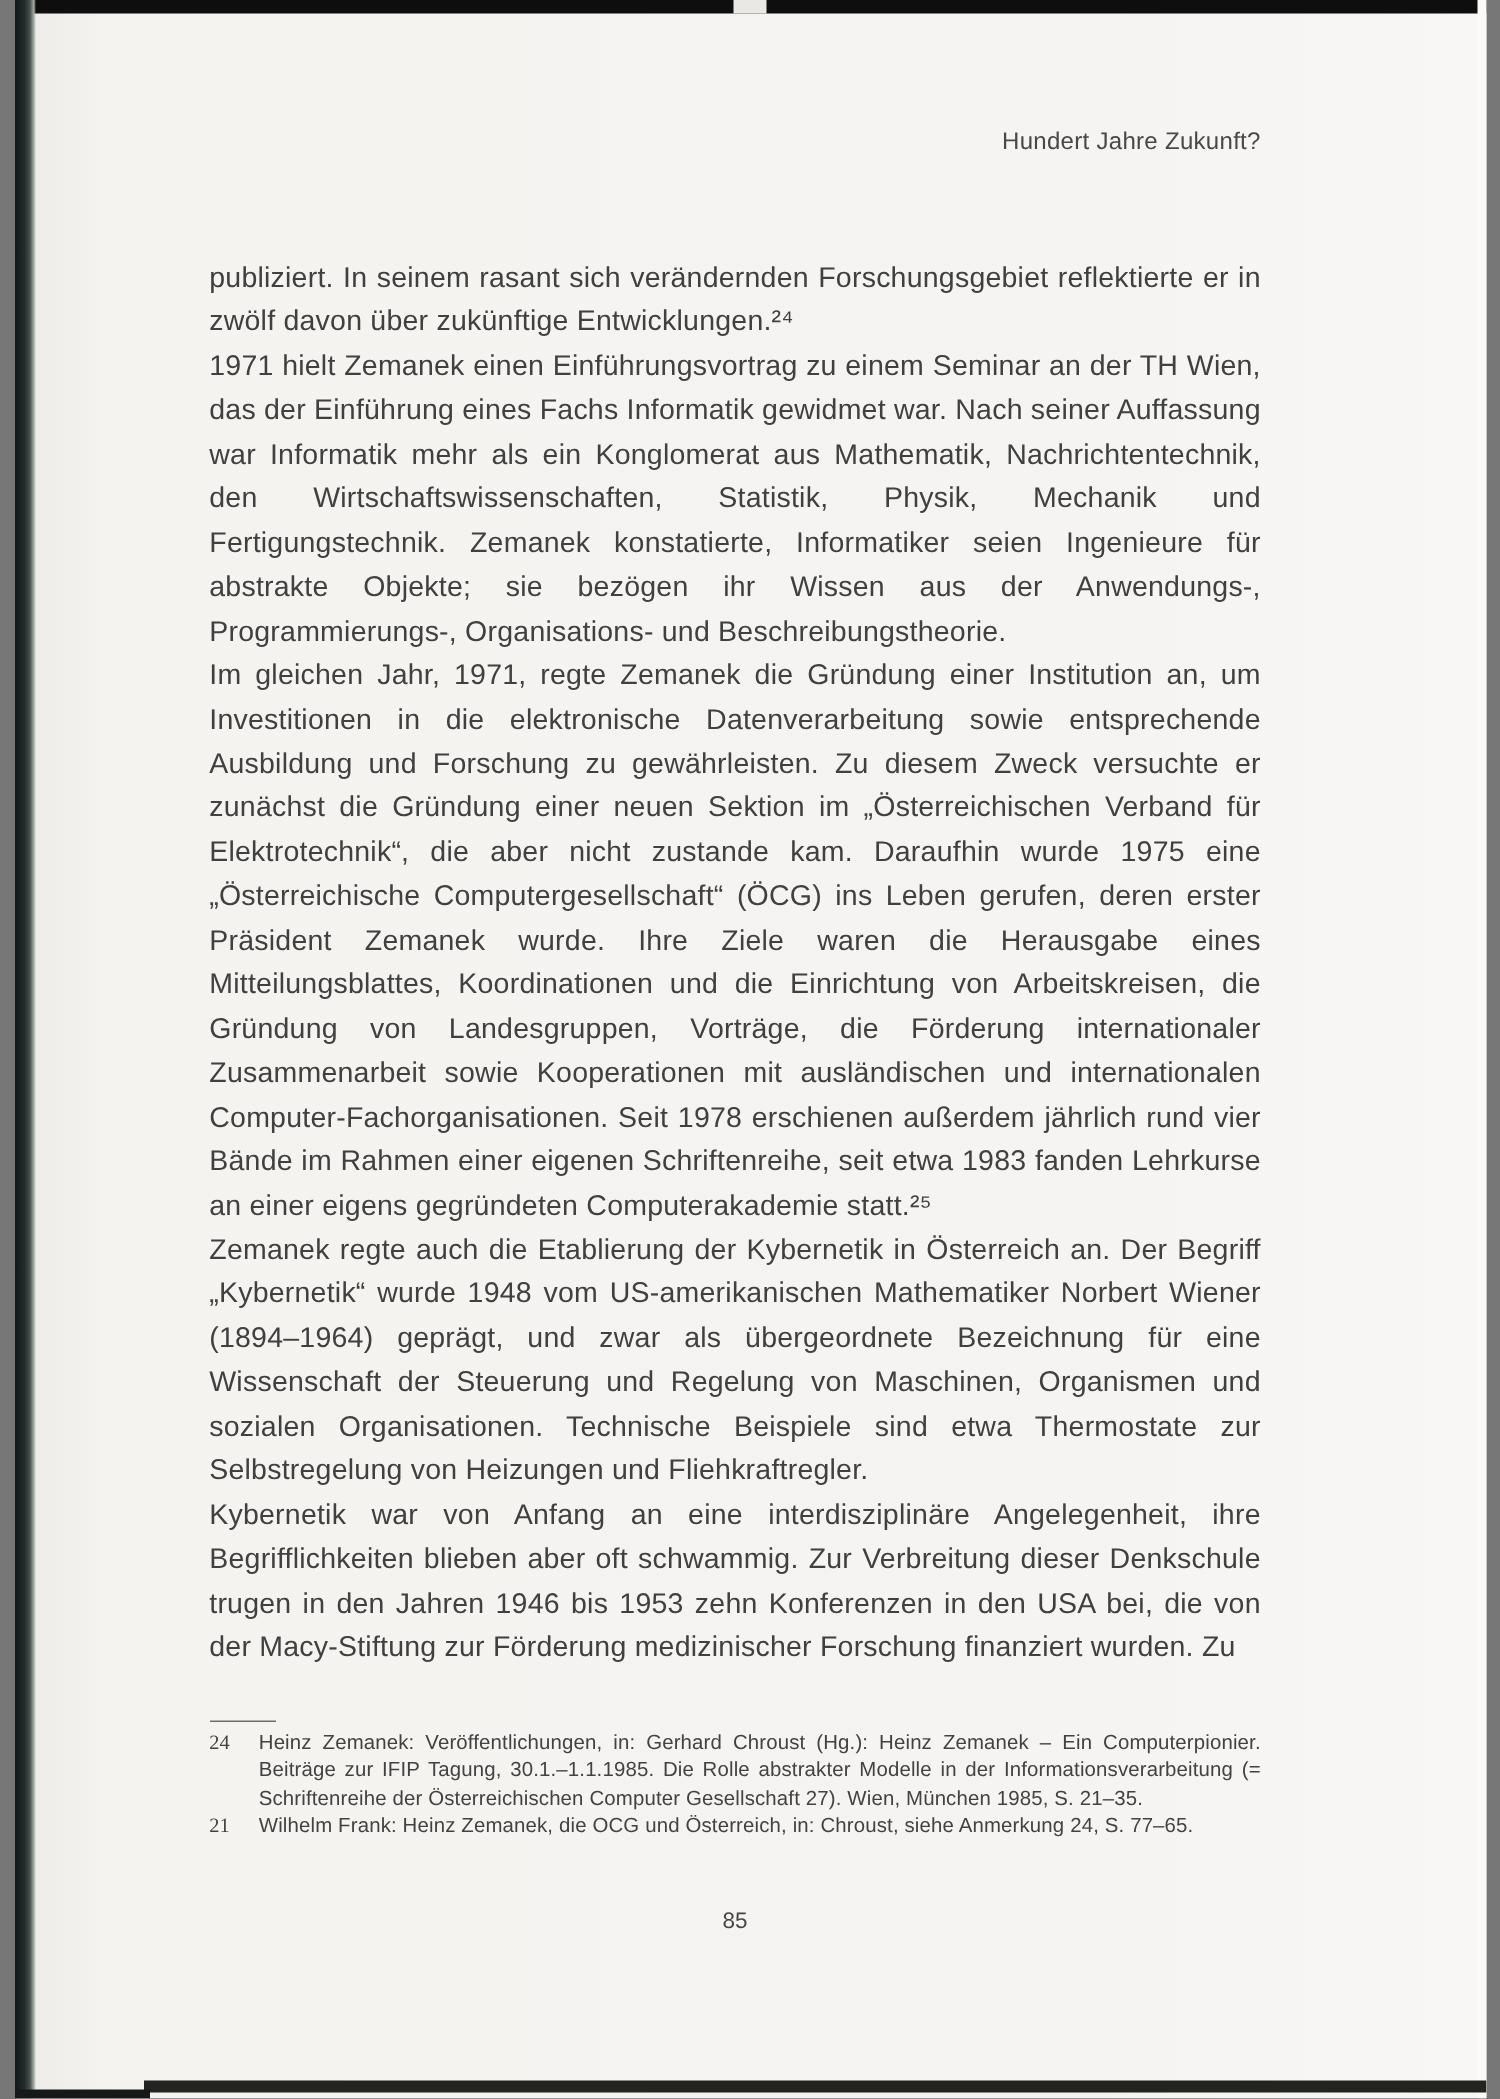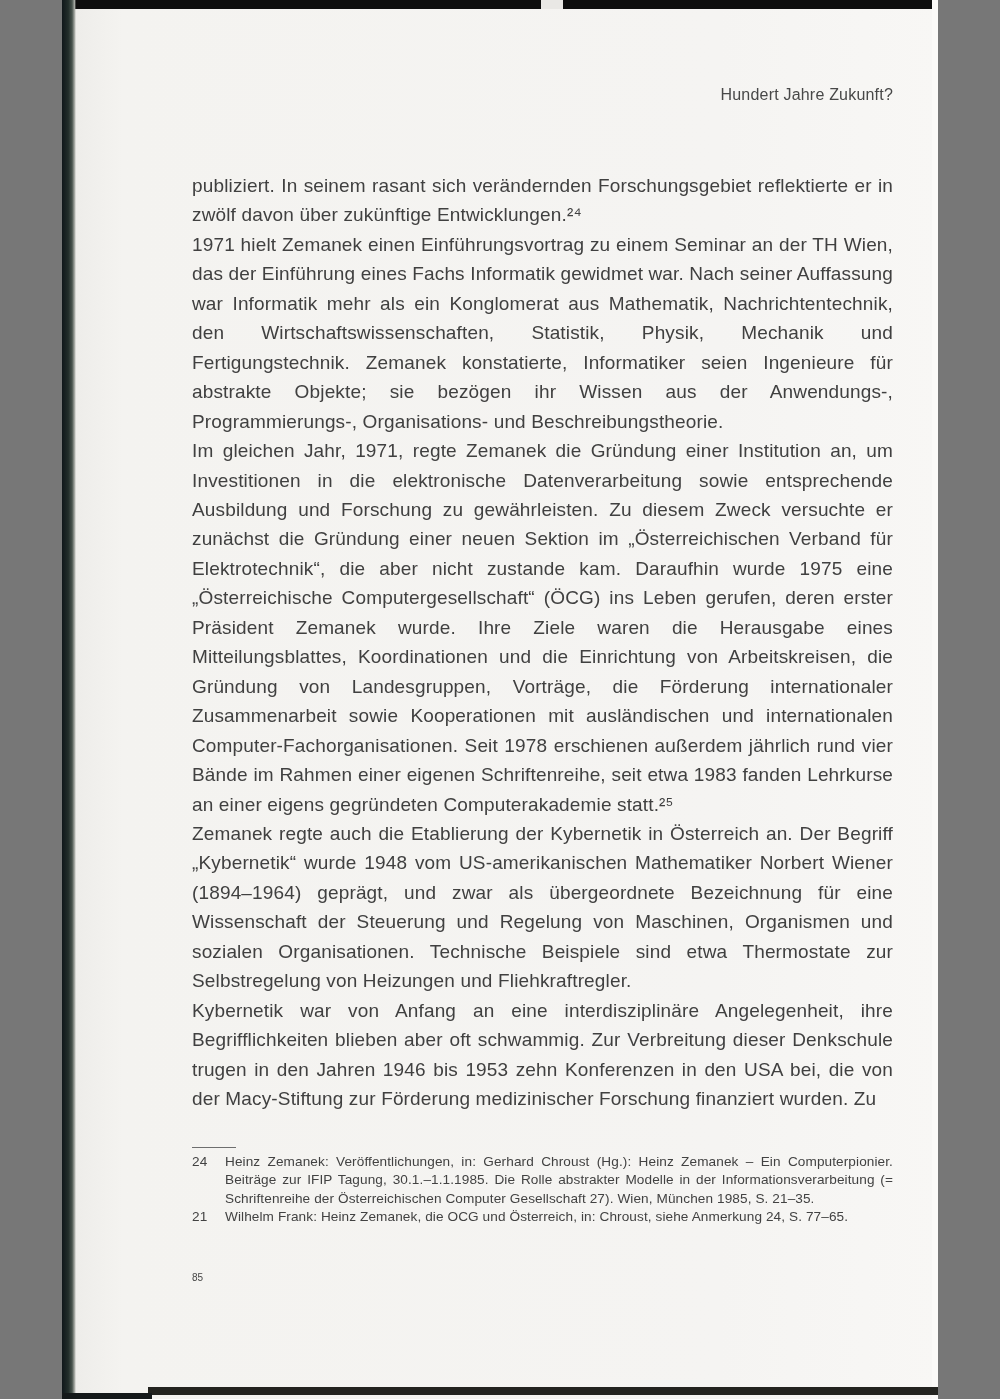--- a/index.html
+++ b/index.html
@@ -2,27 +2,28 @@
 <html lang="de"><head>
 <meta charset="utf-8">
 <style>
   html, body {
     margin: 0;
     padding: 0;
     background: #777;
   }
   .page {
     position: relative;
-    width: 876px;
+    width: 952px;
     height: 1399px;
     margin: 0 auto;
     background: linear-gradient(90deg, #ecebe8 0px, #f4f3f0 60px, #f5f4f2 75%, #f8f7f5 100%);
     overflow: hidden;
     font-family: "Liberation Sans", sans-serif;
     color: #3f3f3f;
+    padding-left: 29px;
   }
   
   .edge-left {
     position: absolute; left: 0; top: 0; width: 14px; height: 100%;
     background: linear-gradient(90deg, #10171a 0%, #222d2a 45%, #49544e 72%, #a9aca6 90%, rgba(216,215,211,0) 100%);
   }
   .edge-top {
     position: absolute; left: 0; top: 0; width: 100%; height: 9px;
     background: #0e0e0e;
   }
@@ -71,27 +72,27 @@
     background: #6e6e6e;
   }
   .footnotes {
     position: absolute; left: 130px; top: 1153px; width: 701px;
     font-size: 13.6px;
     line-height: 18.4px;
     letter-spacing: 0.1px;
     color: #424242;
   }
   .footnote { display: flex; }
-  .fn-num { flex: 0 0 33px; }
+  .fn-num { flex: 0 0 33px; font-family: Liberation Serif, serif; }
   .fn-text { flex: 1; text-align: justify; hyphens: auto; -webkit-hyphens: auto; }
   
   .page-number {
     position: absolute; left: 130px; top: 1272px; width: 701px;
-    text-align: left;
-    font-size: 10px;
+    text-align: center;
+    font-size: 15px;
     color: #454545;
   }
 </style>
 </head>
 <body>
 
 <div class="page">
 
   <div class="edge-top">
     <div class="top-notch"></div>

